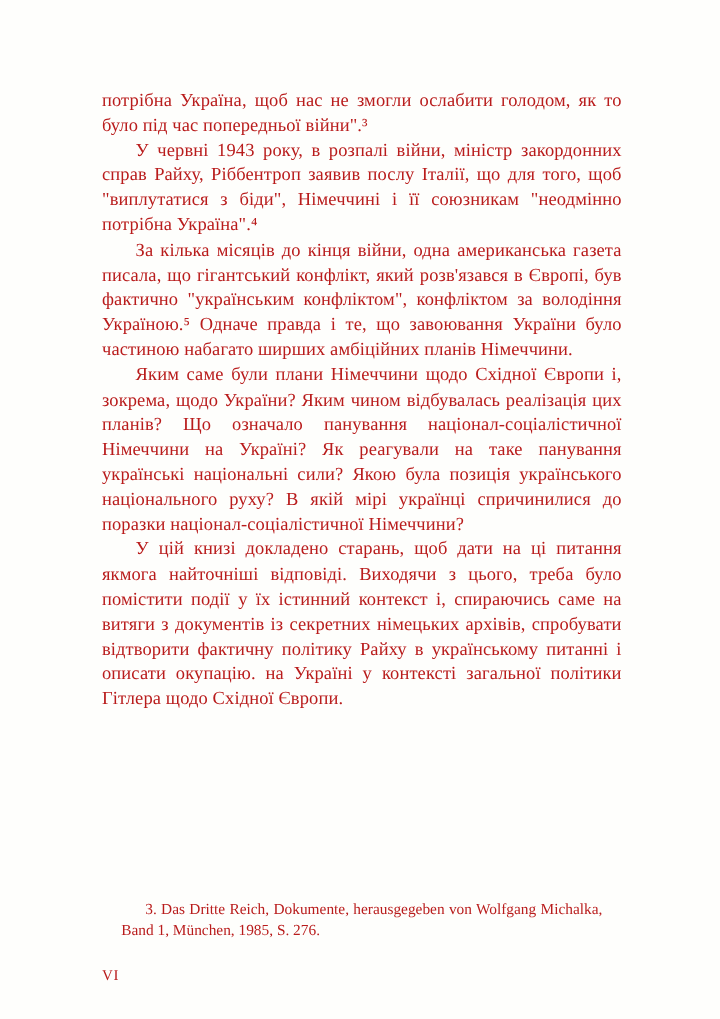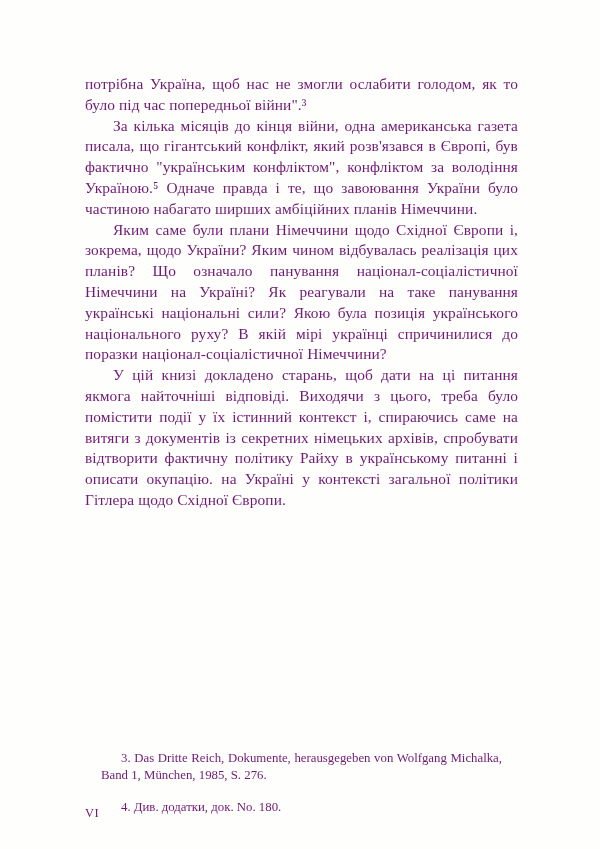--- a/index.html
+++ b/index.html
@@ -7,21 +7,21 @@
     margin: 0;
     padding: 0;
     background: #f5f5f2;
   }
   .page {
     position: relative;
     width: 600px;
     height: 849px;
     margin: 0 auto;
     background: #fefefc;
-    color: #701a75;
+    color: #b91c1c;
     font-family: "Liberation Serif", "DejaVu Serif", serif;
     overflow: hidden;
   }
   .text-block {
     position: absolute;
     left: 85px;
     top: 74px;
     width: 433px;
     font-size: 15.4px;
     line-height: 20.8px;
@@ -56,25 +56,25 @@
     letter-spacing: 0.5px;
   }
 </style>
 </head>
 <body>
 
 <div class="page">
 
   <div class="text-block">
     <p class="para no-indent">потрібна Україна, щоб нас не змогли ослабити голодом, як то було під час попередньої війни".³</p>
+    <p class="para">У червні 1943 року, в розпалі війни, міністр закордонних справ Райху, Ріббентроп заявив послу Італії, що для того, щоб "виплутатися з біди", Німеччині і її союзникам "неодмінно потрібна Україна".⁴</p>
     <p class="para">За кілька місяців до кінця війни, одна американська газета писала, що гігантський конфлікт, який розв'язався в Європі, був фактично "українським конфліктом", конфліктом за володіння Україною.⁵ Одначе правда і те, що завоювання України було частиною набагато ширших амбіційних планів Німеччини.</p>
     <p class="para">Яким саме були плани Німеччини щодо Східної Європи і, зокрема, щодо України? Яким чином відбувалась реалізація цих планів? Що означало панування націонал-соціалістичної Німеччини на Україні? Як реагували на таке панування українські національні сили? Якою була позиція українського національного руху? В якій мірі українці спричинилися до поразки націонал-соціалістичної Німеччини?</p>
     <p class="para">У цій книзі докладено старань, щоб дати на ці питання якмога найточніші відповіді. Виходячи з цього, треба було помістити події у їх істинний контекст і, спираючись саме на витяги з документів із секретних німецьких архівів, спробувати відтворити фактичну політику Райху в українському питанні і описати окупацію. на Україні у контексті загальної політики Гітлера щодо Східної Європи.</p>
   </div>
 
   <div class="footnotes">
     <p class="footnote">3. Das Dritte Reich, Dokumente, herausgegeben von Wolfgang Michalka, Band 1, München, 1985, S. 276.</p>
-    <p class="footnote">4. Див. додатки, док. No. 180.</p>
   </div>
 
   <div class="page-number">VI</div>
 
 </div>
 
 </body></html>

